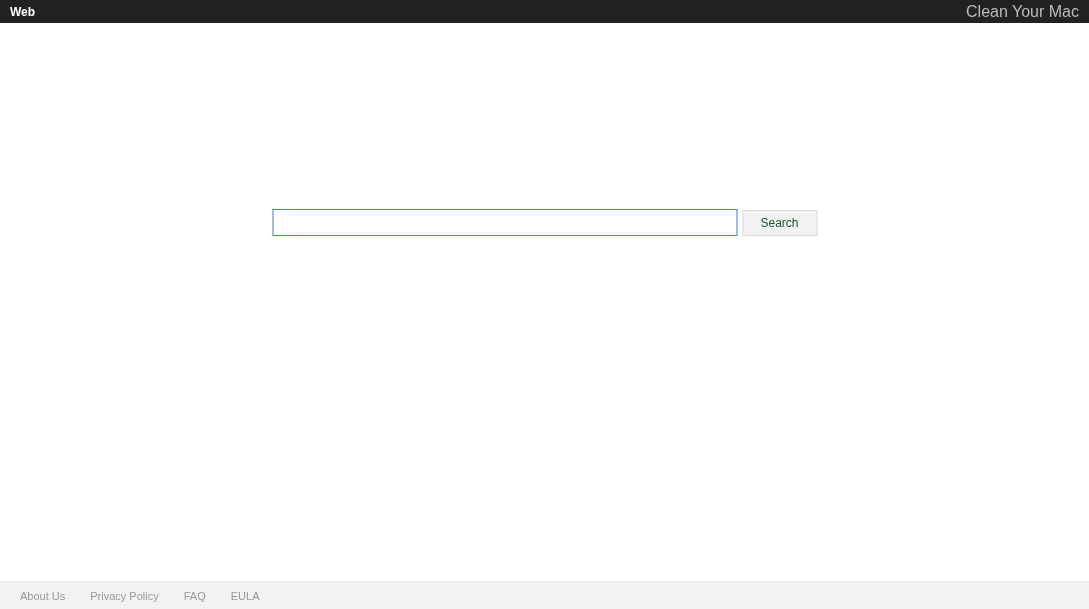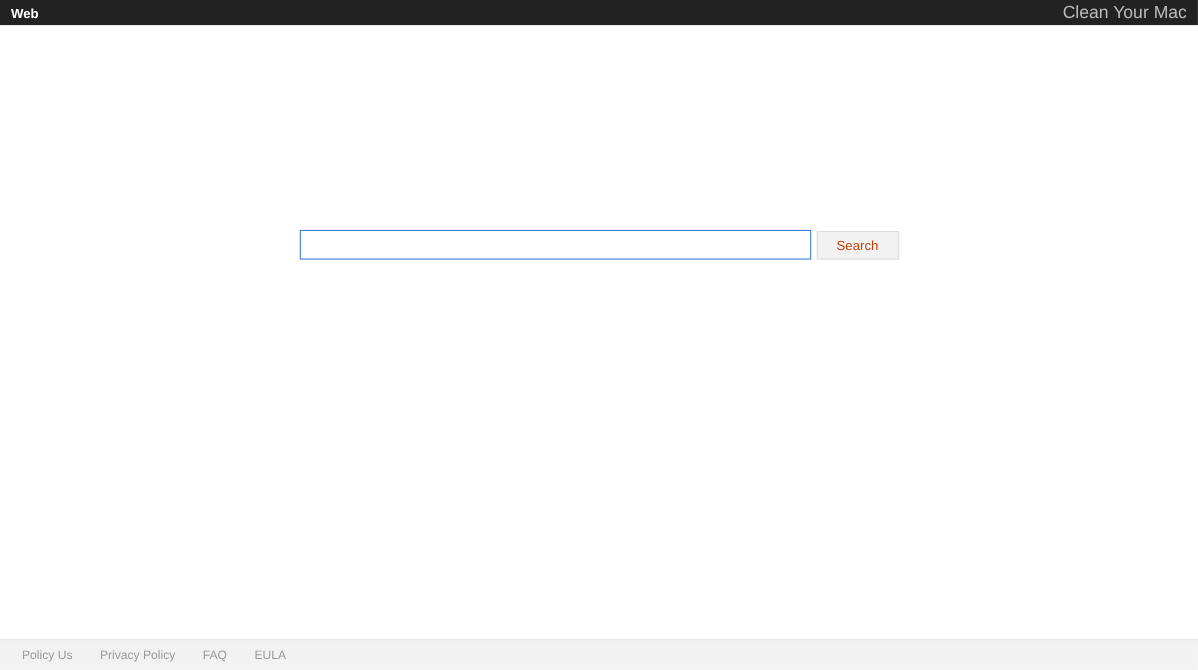--- a/index.html
+++ b/index.html
@@ -56,21 +56,21 @@
       padding: 4px 6px;
       font-size: 13px;
       outline: none;
       background: #ffffff;
     }
     .search-button {
       width: 75px;
       height: 26px;
       background: #f2f2f2;
       border: 1px solid #dddddd;
-      color: #c2410c;
+      color: #14532d;
       font-size: 12px;
       cursor: pointer;
     }
     .footer {
       width: 100%;
       height: 28px;
       background: #f2f2f2;
       border-top: 1px solid #e5e5e5;
       display: flex;
       align-items: center;
@@ -93,17 +93,17 @@
 </div>
 
 <div class="main">
   <div class="search-container">
     <input type="text" class="search-input" autofocus="" value="" style="">
     <button class="search-button">Search</button>
   </div>
 </div>
 
 <div class="footer">
-  <a>Policy Us</a>
+  <a>About Us</a>
   <a>Privacy Policy</a>
   <a>FAQ</a>
   <a>EULA</a>
 </div>
 
 </body></html>

